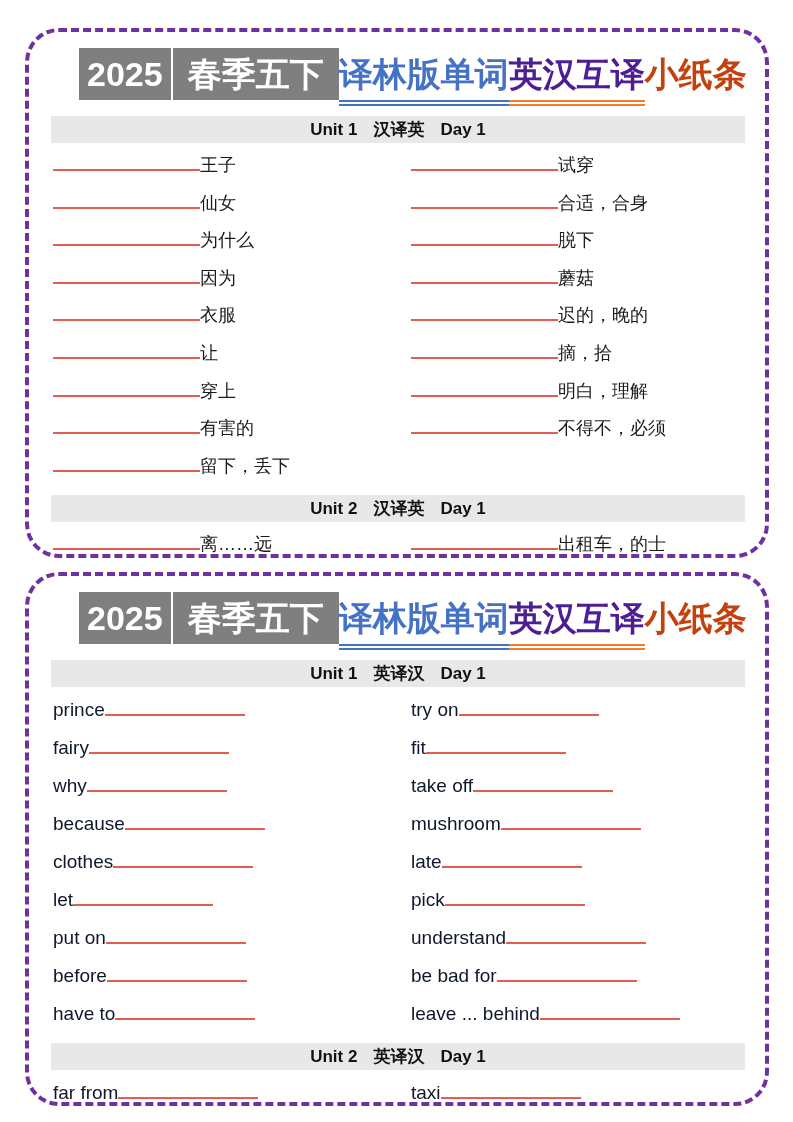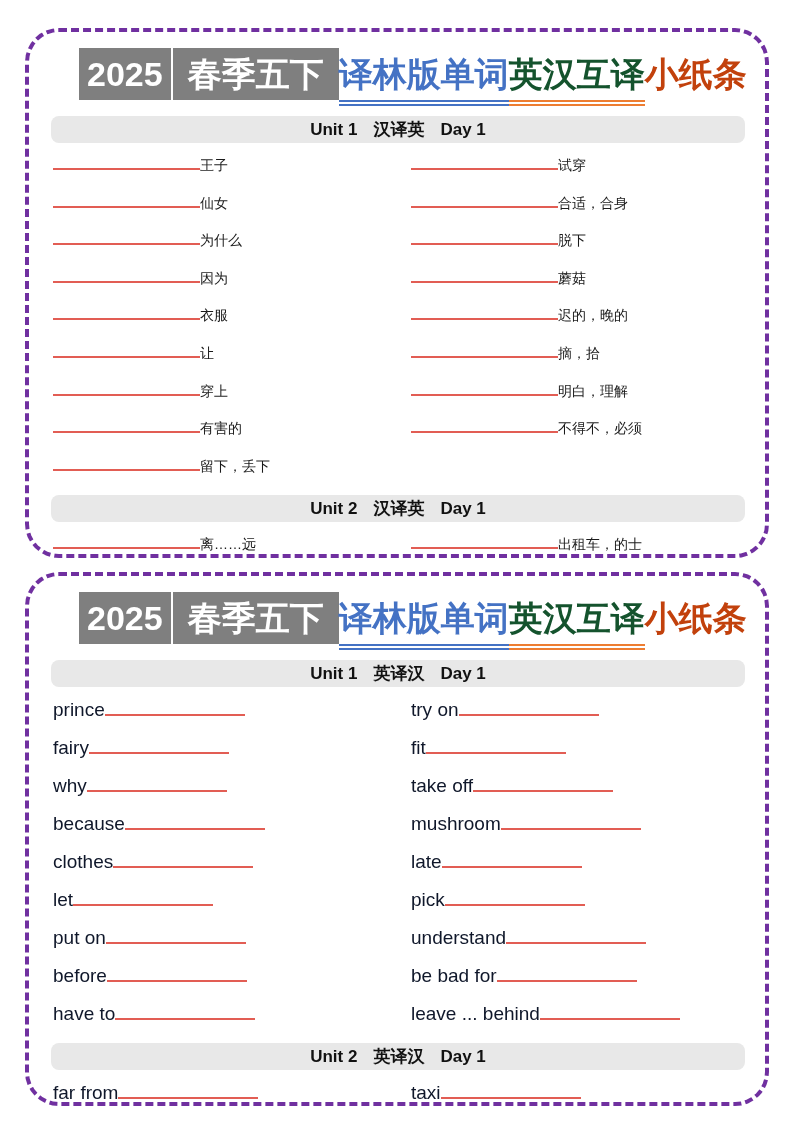--- a/index.html
+++ b/index.html
@@ -17,33 +17,33 @@
 
   
   .title{
     margin:16px 0 0 50px;font-size:34px;font-weight:600;
     white-space:nowrap;letter-spacing:0;
   }
   .title .seg{display:inline-block;vertical-align:top;line-height:52px;}
   .badge{background:#7f7f7f;color:#ffffff;padding:0 15px;}
   .badge-year{margin-right:2px;padding:0 8px;}
   .seg-blue{color:#4472c4;border-bottom:6px double #4472c4;line-height:48px;}
-  .seg-orange{color:#14532d;border-bottom:6px double #ed7d31;line-height:48px;}
+  .seg-orange{color:#4c1d95;border-bottom:6px double #ed7d31;line-height:48px;}
   .seg-black{color:#c2410c;}
 
   
   .unit-bar{
     margin:10px 20px 0 22px;background:#e8e8e8;height:27px;line-height:27px;
-    text-align:center;font-weight:700;font-size:17px;color:#111;border-radius:8px;
+    text-align:center;font-weight:700;font-size:17px;color:#111;
   }
   .unit-bar span{margin:0 8px;}
 
   
   .vocab{display:grid;grid-template-columns:358px 1fr;margin:4px 20px 0 24px;}
-  .cell{height:37.6px;line-height:37.6px;font-size:14px;white-space:nowrap;}
+  .cell{height:37.6px;line-height:37.6px;font-size:18px;white-space:nowrap;}
   .card-2 .cell{height:38px;line-height:38px;font-size:19px;color:#0f172a;}
   .blank{
     display:inline-block;width:147px;height:2px;
     border-bottom:2px solid #e25d54;
   }
   .card-2 .blank{width:140px;}
 </style>
 </head>
 <body>
 

